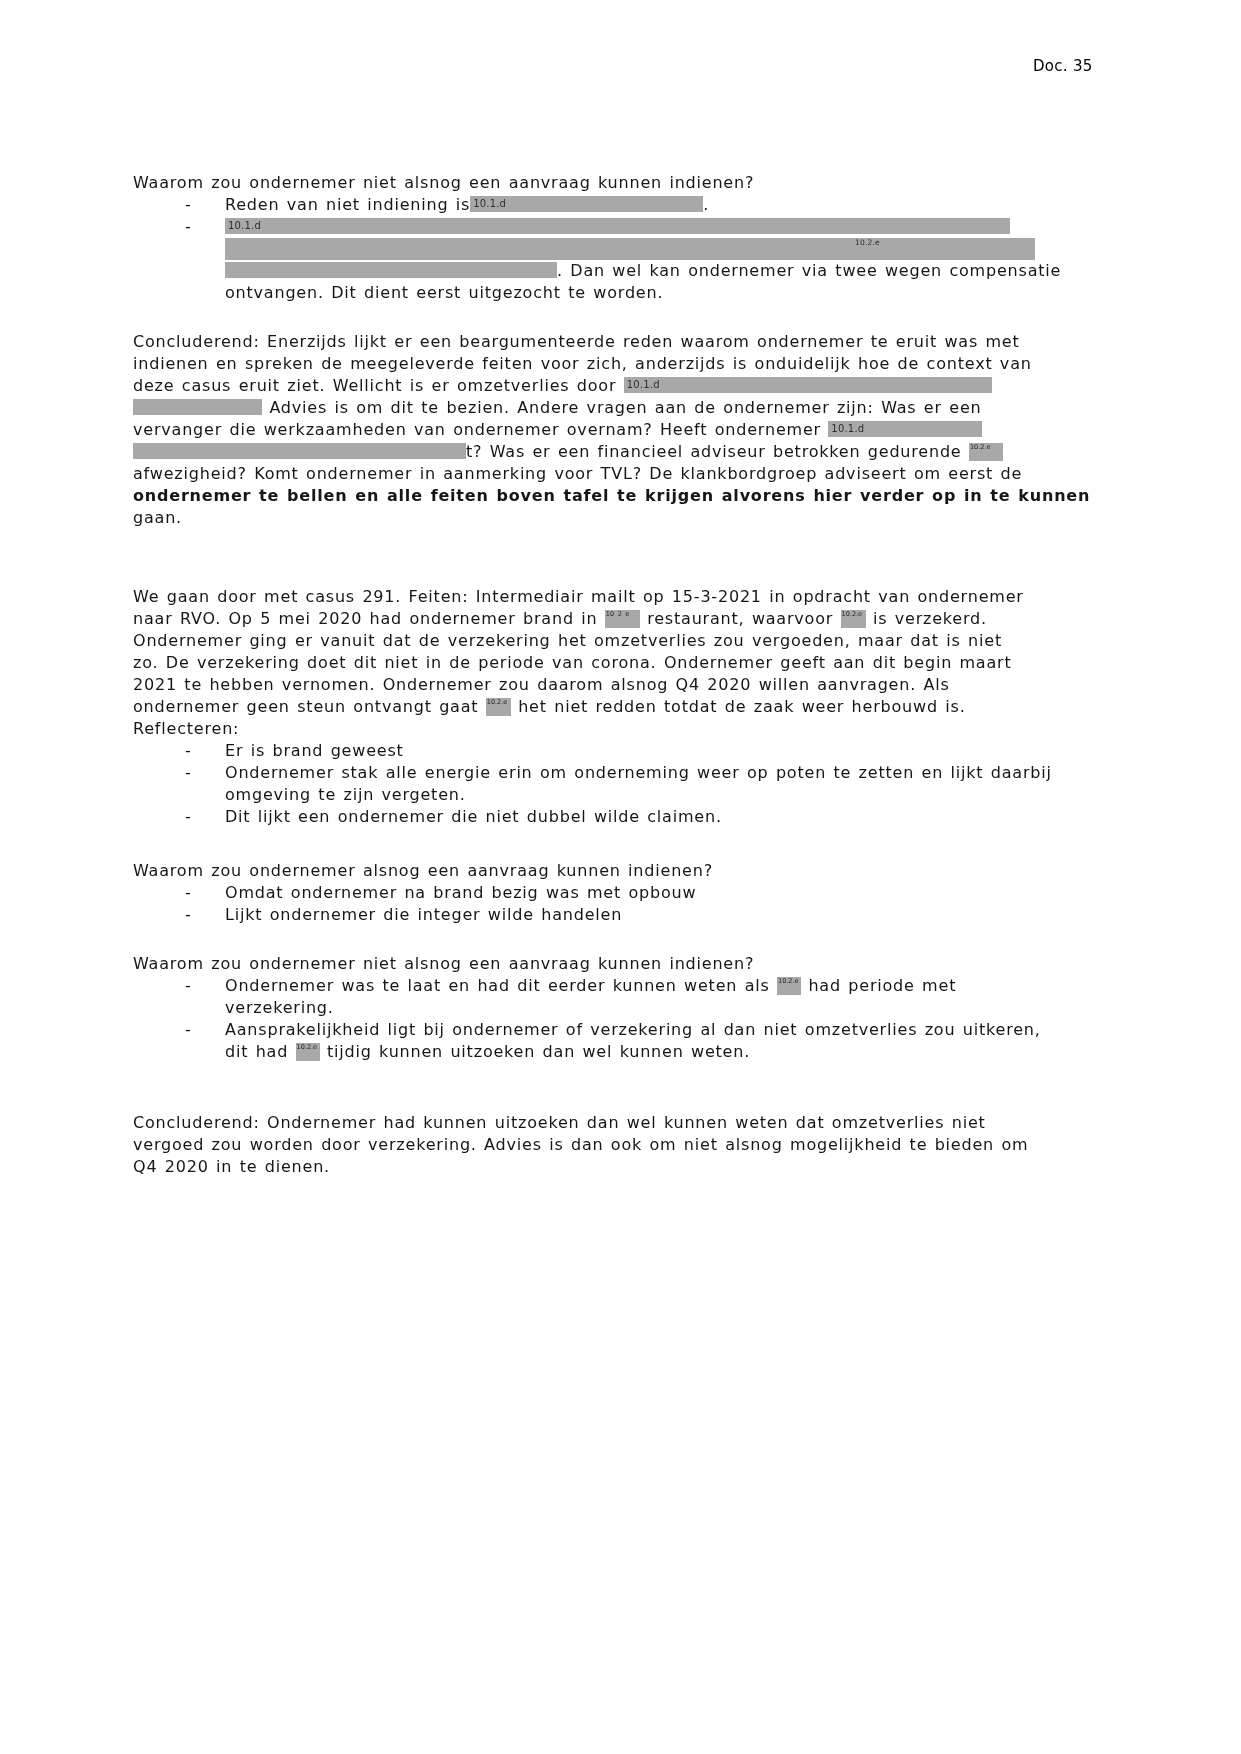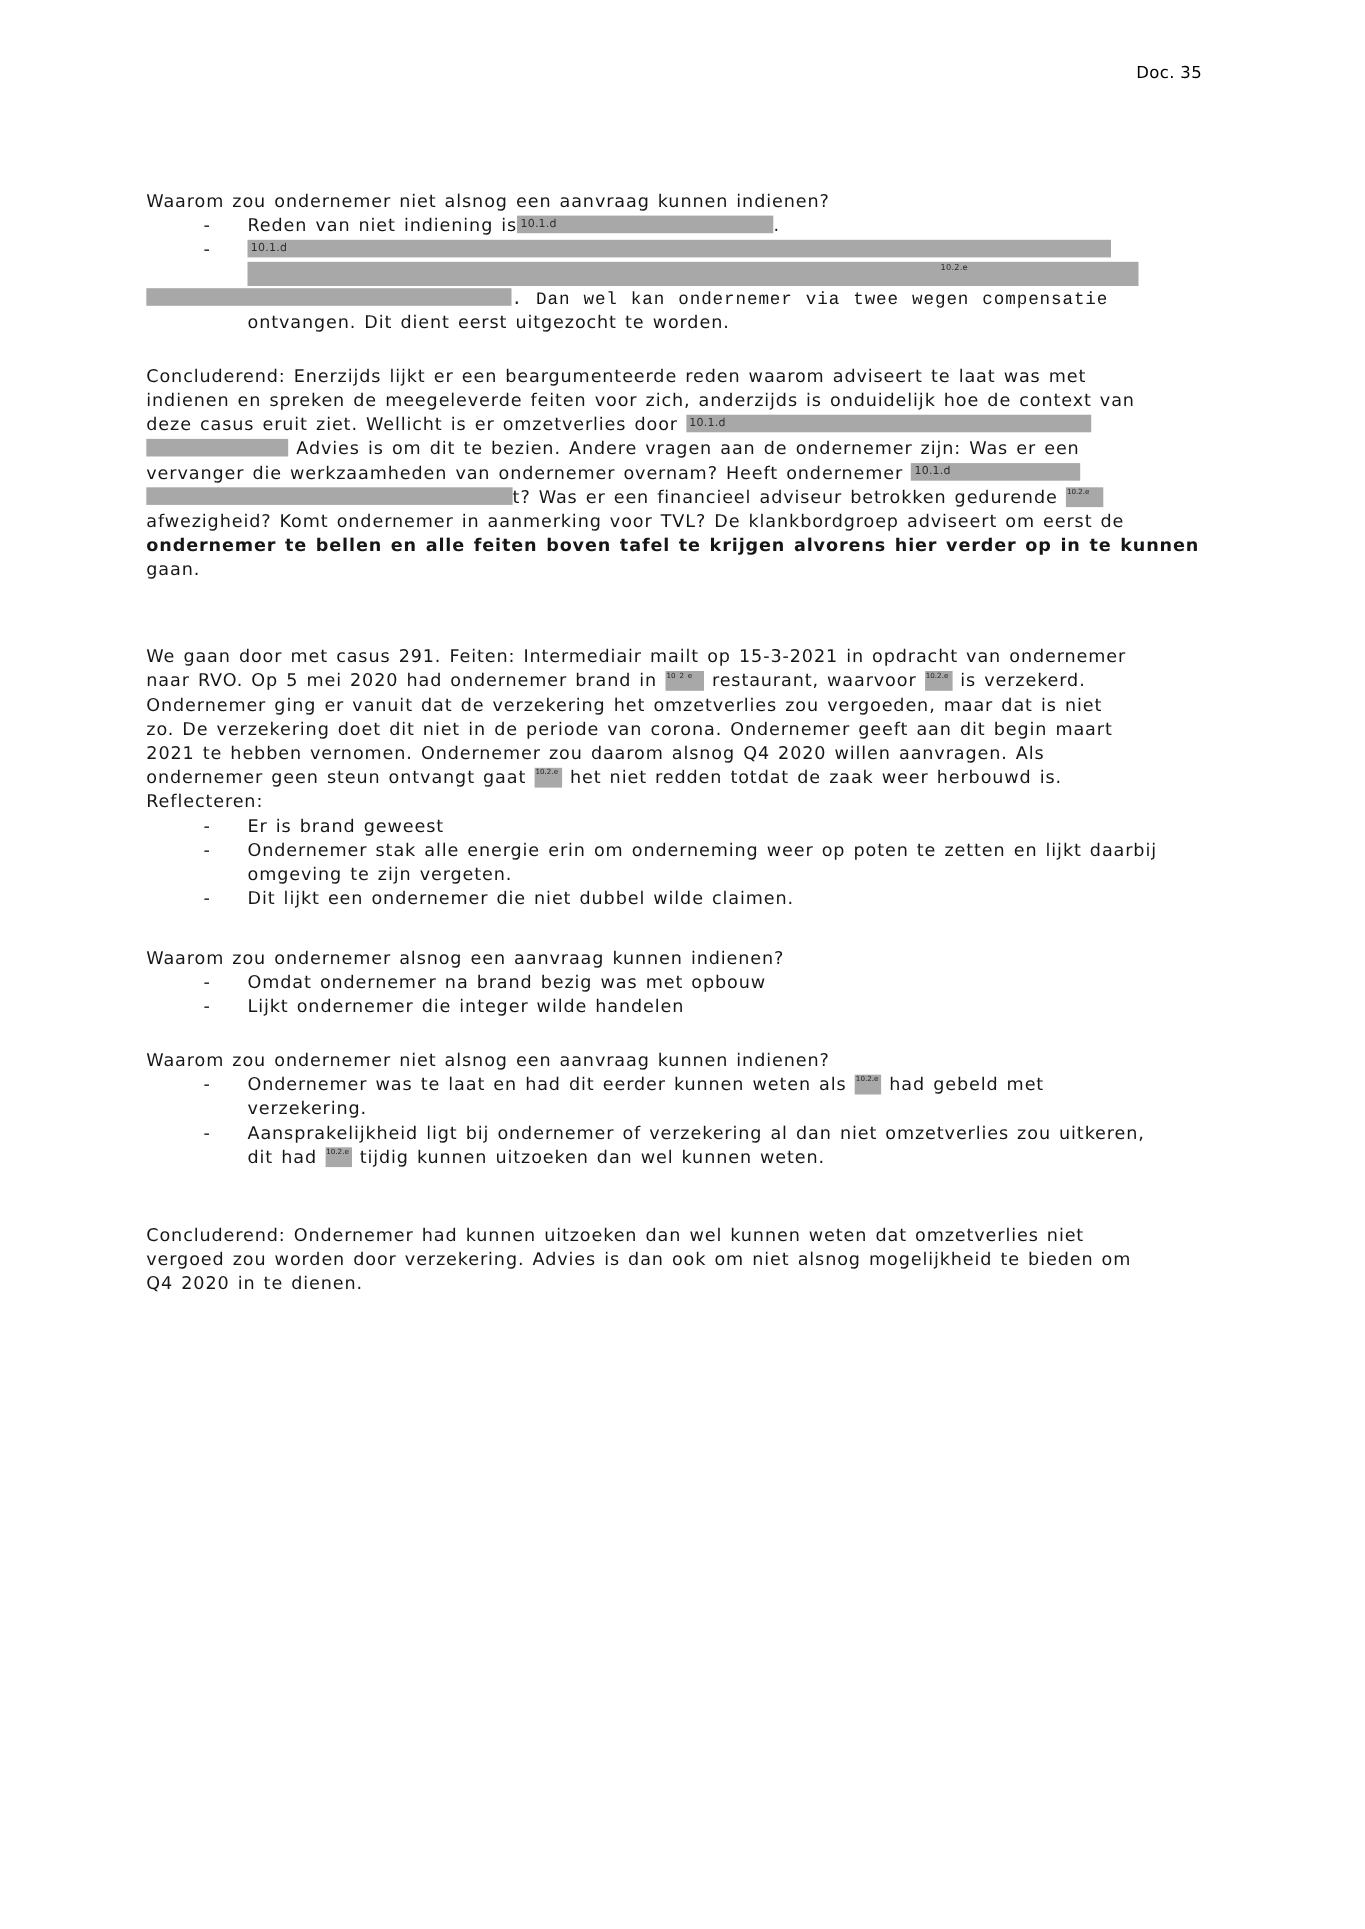--- a/index.html
+++ b/index.html
@@ -67,25 +67,25 @@
 <body>
 
 <div class="doc-number">Doc. 35</div>
 
 <div class="doc-body">
     <div class="block" style="top: 172px;">
       <div class="line"><span class="content" style="margin-left: 0px;"><span>Waarom zou ondernemer niet alsnog een aanvraag kunnen indienen?</span></span></div>
       <div class="line"><span class="dash">-</span><span class="content" style="margin-left: 92px;"><span>Reden van niet indiening is</span><span class="red bar" style="width: 233px; background: rgb(168, 168, 168);"><span class="rlabel">10.1.d</span></span><span>.</span></span></div>
       <div class="line"><span class="dash">-</span><span class="content" style="margin-left: 92px;"><span class="red bar" style="width: 785px; background: rgb(168, 168, 168);"><span class="rlabel">10.1.d</span></span></span></div>
       <div class="line"><span class="content" style="margin-left: 92px;"><span class="red tall" style="width: 810px; background: rgb(168, 168, 168);"><span class="rlabel" style="left: 630px;">10.2.e</span></span></span></div>
-      <div class="line"><span class="content" style=" font-family: Liberation Mono, monospace;"><span class="red bar" style="width: 332px; background: rgb(168, 168, 168);"></span><span>. Dan wel kan ondernemer via twee wegen compensatie</span></span></div>
+      <div class="line"><span class="content" style="margin-left: 92px;"><span class="red bar" style="width: 332px; background: rgb(168, 168, 168);"></span><span>. Dan wel kan ondernemer via twee wegen compensatie</span></span></div>
       <div class="line"><span class="content" style="margin-left: 92px;"><span>ontvangen. Dit dient eerst uitgezocht te worden.</span></span></div>
     </div>
     <div class="block" style="top: 331px;">
-      <div class="line"><span class="content" style="margin-left: 0px;"><span>Concluderend: Enerzijds lijkt er een beargumenteerde reden waarom adviseert te laat was met</span></span></div>
+      <div class="line"><span class="content" style="margin-left: 0px;"><span>Concluderend: Enerzijds lijkt er een beargumenteerde reden waarom ondernemer te eruit was met</span></span></div>
       <div class="line"><span class="content" style="margin-left: 0px;"><span>indienen en spreken de meegeleverde feiten voor zich, anderzijds is onduidelijk hoe de context van</span></span></div>
       <div class="line"><span class="content" style="margin-left: 0px;"><span>deze casus eruit ziet. Wellicht is er omzetverlies door </span><span class="red bar" style="width: 368px; background: rgb(168, 168, 168);"><span class="rlabel">10.1.d</span></span></span></div>
       <div class="line"><span class="content" style="margin-left: 0px;"><span class="red bar" style="width: 129px; background: rgb(168, 168, 168);"></span><span> Advies is om dit te bezien. Andere vragen aan de ondernemer zijn: Was er een</span></span></div>
       <div class="line"><span class="content" style="margin-left: 0px;"><span>vervanger die werkzaamheden van ondernemer overnam? Heeft ondernemer </span><span class="red bar" style="width: 154px; background: rgb(168, 168, 168);"><span class="rlabel">10.1.d</span></span></span></div>
       <div class="line"><span class="content" style="margin-left: 0px;"><span class="red bar" style="width: 333px; background: rgb(168, 168, 168);"></span><span>t? Was er een financieel adviseur betrokken gedurende </span><span class="red chip" style="width: 34px; background: rgb(168, 168, 168);"><span class="rlabel">10.2.e</span></span></span></div>
       <div class="line"><span class="content" style="margin-left: 0px;"><span>afwezigheid? Komt ondernemer in aanmerking voor TVL? De klankbordgroep adviseert om eerst de</span></span></div>
       <div class="line"><span class="content" style="margin-left: 0px; font-weight: bold;"><span>ondernemer te bellen en alle feiten boven tafel te krijgen alvorens hier verder op in te kunnen</span></span></div>
       <div class="line"><span class="content" style="margin-left: 0px; text-align: right;"><span>gaan.</span></span></div>
     </div>
     <div class="block" style="top: 586px;">
@@ -101,21 +101,21 @@
       <div class="line"><span class="content" style="margin-left: 92px;"><span>omgeving te zijn vergeten.</span></span></div>
       <div class="line"><span class="dash">-</span><span class="content" style="margin-left: 92px;"><span>Dit lijkt een ondernemer die niet dubbel wilde claimen.</span></span></div>
     </div>
     <div class="block" style="top: 860px;">
       <div class="line"><span class="content" style="margin-left: 0px;"><span>Waarom zou ondernemer alsnog een aanvraag kunnen indienen?</span></span></div>
       <div class="line"><span class="dash">-</span><span class="content" style="margin-left: 92px;"><span>Omdat ondernemer na brand bezig was met opbouw</span></span></div>
       <div class="line"><span class="dash">-</span><span class="content" style="margin-left: 92px;"><span>Lijkt ondernemer die integer wilde handelen</span></span></div>
     </div>
     <div class="block" style="top: 953px;">
       <div class="line"><span class="content" style="margin-left: 0px;"><span>Waarom zou ondernemer niet alsnog een aanvraag kunnen indienen?</span></span></div>
-      <div class="line"><span class="dash">-</span><span class="content" style="margin-left: 92px;"><span>Ondernemer was te laat en had dit eerder kunnen weten als </span><span class="red chip" style="width: 24px; background: rgb(168, 168, 168);"><span class="rlabel">10.2.e</span></span><span> had gebeld met</span></span></div>
+      <div class="line"><span class="dash">-</span><span class="content" style="margin-left: 92px;"><span>Ondernemer was te laat en had dit eerder kunnen weten als </span><span class="red chip" style="width: 24px; background: rgb(168, 168, 168);"><span class="rlabel">10.2.e</span></span><span> had periode met</span></span></div>
       <div class="line"><span class="content" style="margin-left: 92px;"><span>verzekering.</span></span></div>
       <div class="line"><span class="dash">-</span><span class="content" style="margin-left: 92px;"><span>Aansprakelijkheid ligt bij ondernemer of verzekering al dan niet omzetverlies zou uitkeren,</span></span></div>
       <div class="line"><span class="content" style="margin-left: 92px;"><span>dit had </span><span class="red chip" style="width: 24px; background: rgb(168, 168, 168);"><span class="rlabel">10.2.e</span></span><span> tijdig kunnen uitzoeken dan wel kunnen weten.</span></span></div>
     </div>
     <div class="block" style="top: 1112px;">
       <div class="line"><span class="content" style="margin-left: 0px;"><span>Concluderend: Ondernemer had kunnen uitzoeken dan wel kunnen weten dat omzetverlies niet</span></span></div>
       <div class="line"><span class="content" style="margin-left: 0px; text-align: right;"><span>vergoed zou worden door verzekering. Advies is dan ook om niet alsnog mogelijkheid te bieden om</span></span></div>
       <div class="line"><span class="content" style="margin-left: 0px;"><span>Q4 2020 in te dienen.</span></span></div>
     </div>
   </div>

